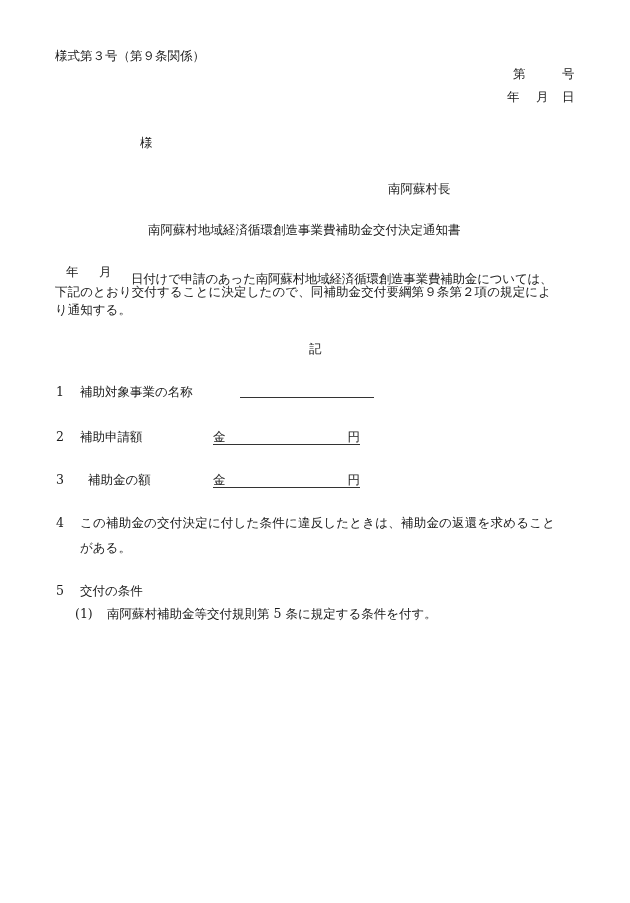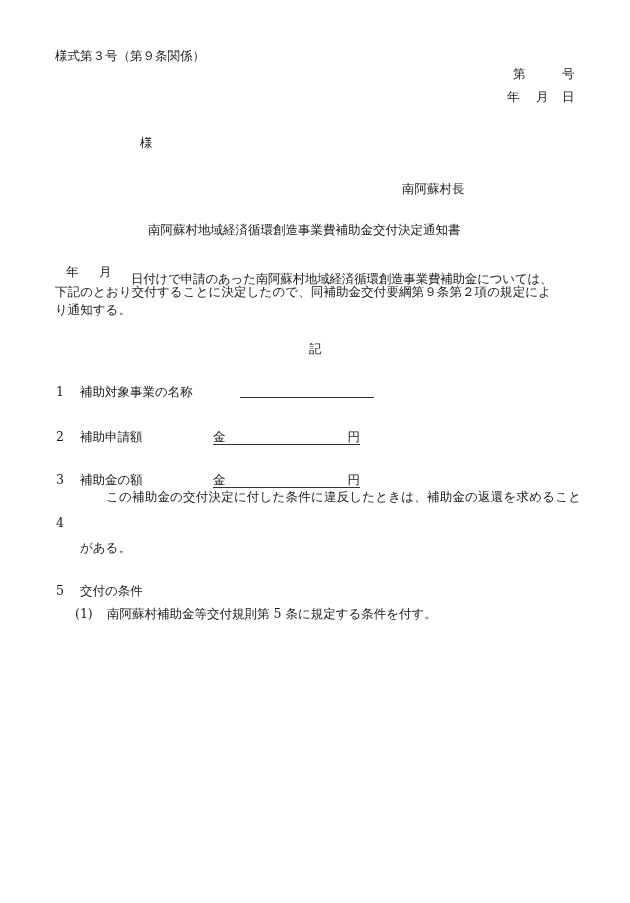--- a/index.html
+++ b/index.html
@@ -14,21 +14,21 @@
 
 <div class="abs" style="left:513px;top:66px;">第</div>
 <div class="abs" style="left:562px;top:66px;">号</div>
 
 <div class="abs" style="left:507px;top:89px;">年</div>
 <div class="abs" style="left:536px;top:89px;">月</div>
 <div class="abs" style="left:562px;top:89px;">日</div>
 
 <div class="abs" style="left:140px;top:135px;">様</div>
 
-<div class="abs" style="left:402px;top:181px;">南阿蘇村長</div>
+<div class="abs" style="left:388px;top:181px;">南阿蘇村長</div>
 
 <div class="abs" style="left:148px;top:222px;text-align:center;">南阿蘇村地域経済循環創造事業費補助金交付決定通知書</div>
 
 <div class="abs" style="left:66px;top:264px;">年</div>
 <div class="abs" style="left:99px;top:264px;">月</div>
 <div class="abs" style="left:131px;top:271px;letter-spacing:-0.2px;">日付けで申請のあった南阿蘇村地域経済循環創造事業費補助金については、</div>
 <div class="abs" style="left:55px;top:284px;letter-spacing:0.1px;">下記のとおり交付することに決定したので、同補助金交付要綱第９条第２項の規定によ</div>
 <div class="abs" style="left:55px;top:302px;">り通知する。</div>
 
 <div class="abs" style="left:309px;top:341px;">記</div>
@@ -38,26 +38,26 @@
 <div class="abs" style="left:240px;top:397px;width:134px;height:0;border-bottom:1px solid #333;"></div>
 
 <div class="abs" style="left:56px;top:429px;">2</div>
 <div class="abs" style="left:80px;top:429px;text-align:center;">補助申請額</div>
 <div class="abs" style="left:213px;top:429px;width:147px;height:15px;border-bottom:1px solid #333;">
   <span style="position:absolute;left:0;top:0;">金</span>
   <span style="position:absolute;right:0;top:0;">円</span>
 </div>
 
 <div class="abs" style="left:56px;top:472px;">3</div>
-<div class="abs" style="left:80px;top:472px;">補助金の額</div>
+<div class="abs" style="left:88px;top:472px;">補助金の額</div>
 <div class="abs" style="left:213px;top:472px;width:147px;height:15px;border-bottom:1px solid #333;">
   <span style="position:absolute;left:0;top:0;">金</span>
   <span style="position:absolute;right:0;top:0;">円</span>
 </div>
 
 <div class="abs" style="left:56px;top:515px;">4</div>
-<div class="abs" style="left:80px;top:489px;letter-spacing:0.2px;margin-left:26px;">この補助金の交付決定に付した条件に違反したときは、補助金の返還を求めること</div>
+<div class="abs" style="left:80px;top:515px;letter-spacing:0.2px;">この補助金の交付決定に付した条件に違反したときは、補助金の返還を求めること</div>
 <div class="abs" style="left:80px;top:540px;">がある。</div>
 
 <div class="abs" style="left:56px;top:583px;">5</div>
 <div class="abs" style="left:80px;top:583px;">交付の条件</div>
 <div class="abs" style="left:75px;top:606px;">(1)</div>
 <div class="abs" style="left:107px;top:606px;">南阿蘇村補助金等交付規則第 5 条に規定する条件を付す。</div>
 
 </body></html>

